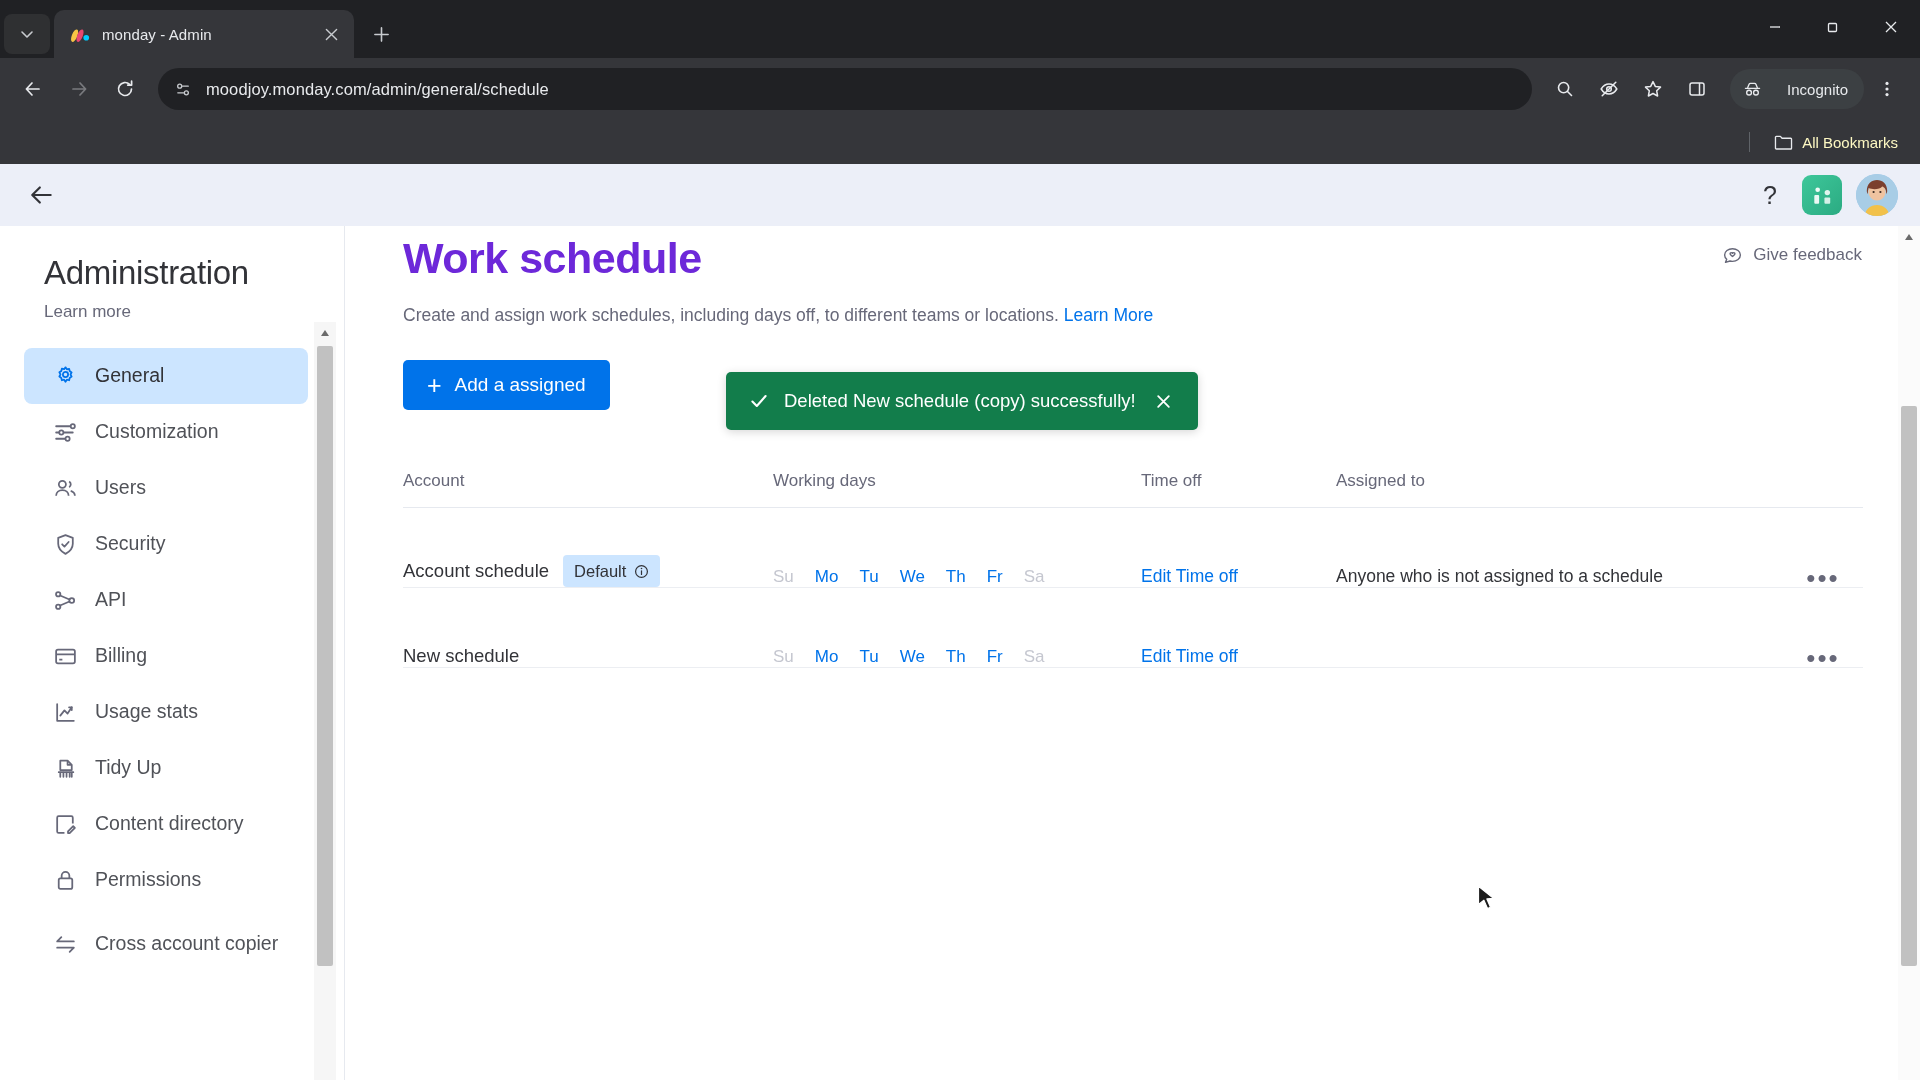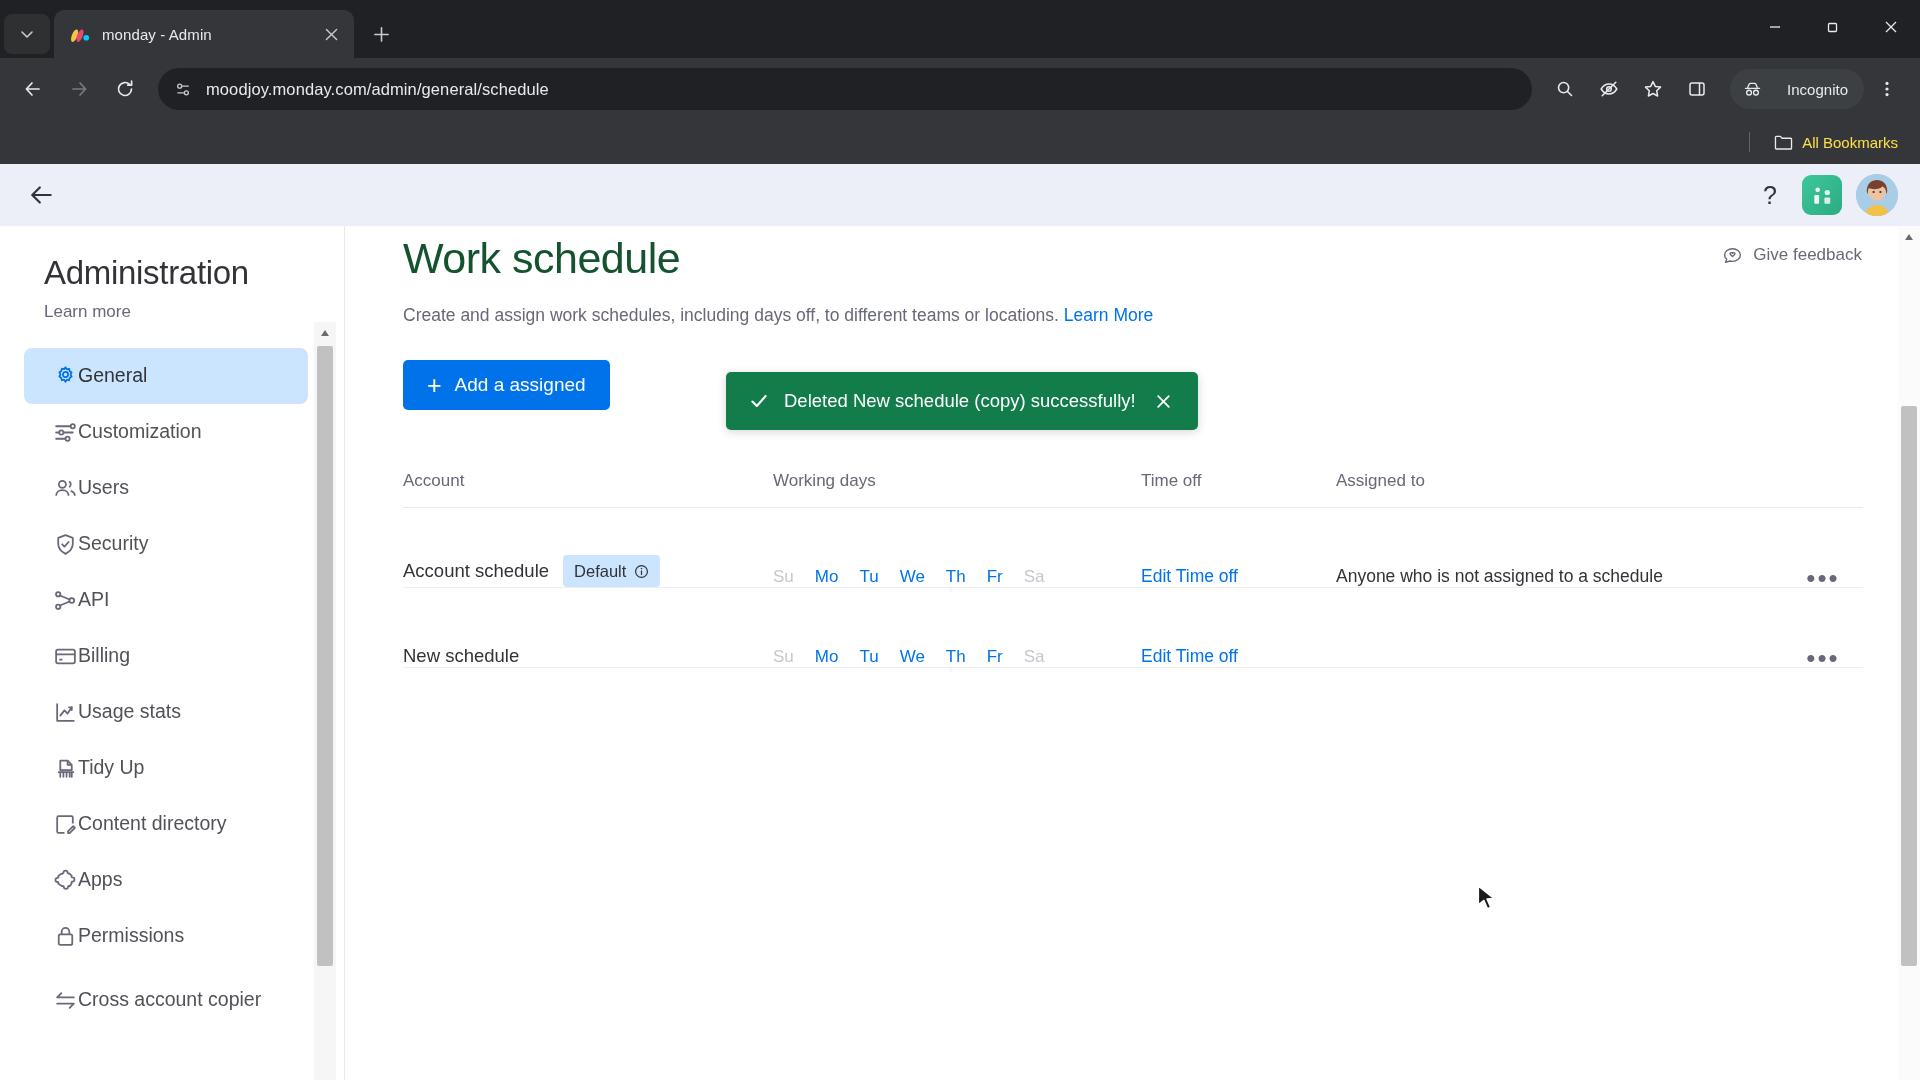--- a/index.html
+++ b/index.html
@@ -80,21 +80,21 @@
   }
   .incognito-pill span { color:#e8eaed; font-size:15px; }
 
   .bookmarkbar {
     height:44px; background:#35363a; display:flex; align-items:center;
     justify-content:flex-end; padding:0 14px;
   }
   .bm-sep { width:1px; height:20px; background:#5f6368; margin-right:16px; }
   .allbm { display:flex; align-items:center; gap:9px; cursor:pointer;
     padding:5px 8px; border-radius:6px; }
-  .allbm span { color:#fde047; font-size:15px; }
+  .allbm span { color:#fef9c3; font-size:15px; }
 
   
   .viewport {
     position:absolute; left:0; top:164px; width:1920px; height:916px;
     background:#ffffff; overflow:hidden;
   }
 
   .app-topbar {
     height:62px; background:#eceff8; display:flex; align-items:center;
     padding:0 22px 0 22px; position:relative; z-index:5;
@@ -119,21 +119,21 @@
   
   .sidebar {
     width:345px; flex:0 0 345px; background:#ffffff; position:relative;
     border-right:1px solid #e6e9ef; padding-top:28px; overflow:hidden;
   }
   .side-title { font-size:33px; color:#323338; font-weight:400; padding:0 0 0 44px;
     letter-spacing:-.3px; }
   .side-learn { font-size:17px; color:#676879; padding:10px 0 0 44px; cursor:pointer; }
   .nav { margin-top:26px; padding-right:26px; }
   .nav-item {
-    height:56px; display:flex; align-items:center; 
+    height:56px; display:flex; align-items:center; gap:17px;
     padding-left:28px; margin:0 10px 0 24px; border-radius:8px; cursor:pointer;
     color:#505258; font-size:19.5px;
   }
   .nav-item .ic { width:26px; height:26px; flex:0 0 26px; display:flex;
     align-items:center; justify-content:center; }
   .nav-item.active { background:#cce5ff; color:#323338; }
   .nav-item.active .ic svg { stroke:#0073ea; }
   .nav-item .lbl { line-height:1.22; }
   .nav-item.twoline { height:72px; align-items:center; }
 
@@ -148,21 +148,21 @@
   }
   .sb-arrow { position:absolute; left:0; right:0; height:22px;
     display:flex; align-items:center; justify-content:center; cursor:pointer; }
   .sb-arrow.up { top:0; } .sb-arrow.down { bottom:0; }
 
   
   .main {
     flex:1; background:#ffffff; position:relative; overflow:hidden;
     padding:0 0 0 58px;
   }
-  .page-title { font-size:43px; color:#14532d; font-weight:400;
+  .page-title { font-size:43px; color:#6d28d9; font-weight:700;
     margin-top:8px; letter-spacing:-.5px; }
   .page-sub { font-size:17.5px; color:#676879; margin-top:22px; }
   .page-sub a { color:#0073ea; text-decoration:none; cursor:pointer; }
 
   .add-btn {
     margin-top:34px; height:50px; background:#0073ea; color:#fff;
     border:none; border-radius:5px; padding:0 24px; font-size:19px;
     display:inline-flex; align-items:center; gap:13px; cursor:pointer;
     font-family:inherit; font-weight:500;
   }
@@ -494,28 +494,20 @@
           <div class="nav-item">
             <span class="ic">
               <svg viewBox="0 0 24 24" width="25" height="25" fill="none" stroke="#676879" stroke-width="1.7" stroke-linejoin="round">
                 <path d="M19 11V5.4c0-.8-.6-1.4-1.4-1.4H5.4C4.6 4 4 4.6 4 5.4v13.2c0 .8.6 1.4 1.4 1.4H11"></path>
                 <path d="M19.4 13.6l1.6 1.6-5 5h-1.6v-1.6z"></path>
               </svg>
             </span>
             <span class="lbl">Content directory</span>
           </div>
 
-          <div class="nav-item">
-            <span class="ic">
-              <svg viewBox="0 0 24 24" width="25" height="25" fill="none" stroke="#676879" stroke-width="1.7" stroke-linejoin="round">
-                <path d="M10 4.5a2 2 0 0 1 4 0c0 .9 1 1 1.6.6l2.4 2.4c-.4.6-.3 1.6.6 1.6a2 2 0 0 1 0 4c-.9 0-1 1-.6 1.6L16 17.5c-.6-.4-1.6-.3-1.6.6a2 2 0 0 1-4 0c0-.9-1-1-1.6-.6L5 15c.4-.6.3-1.6-.6-1.6a2 2 0 0 1 0-4c.9 0 1-1 .6-1.6L8 5.4c.6.4 1.6.3 1.6-.6z"></path>
-              </svg>
-            </span>
-            <span class="lbl">Apps</span>
-          </div>
 
           <div class="nav-item">
             <span class="ic">
               <svg viewBox="0 0 24 24" width="25" height="25" fill="none" stroke="#676879" stroke-width="1.7" stroke-linejoin="round">
                 <rect x="5.5" y="10" width="13" height="10" rx="1.6"></rect>
                 <path d="M8.3 10V7.5a3.7 3.7 0 0 1 7.4 0V10"></path>
               </svg>
             </span>
             <span class="lbl">Permissions</span>
           </div>

